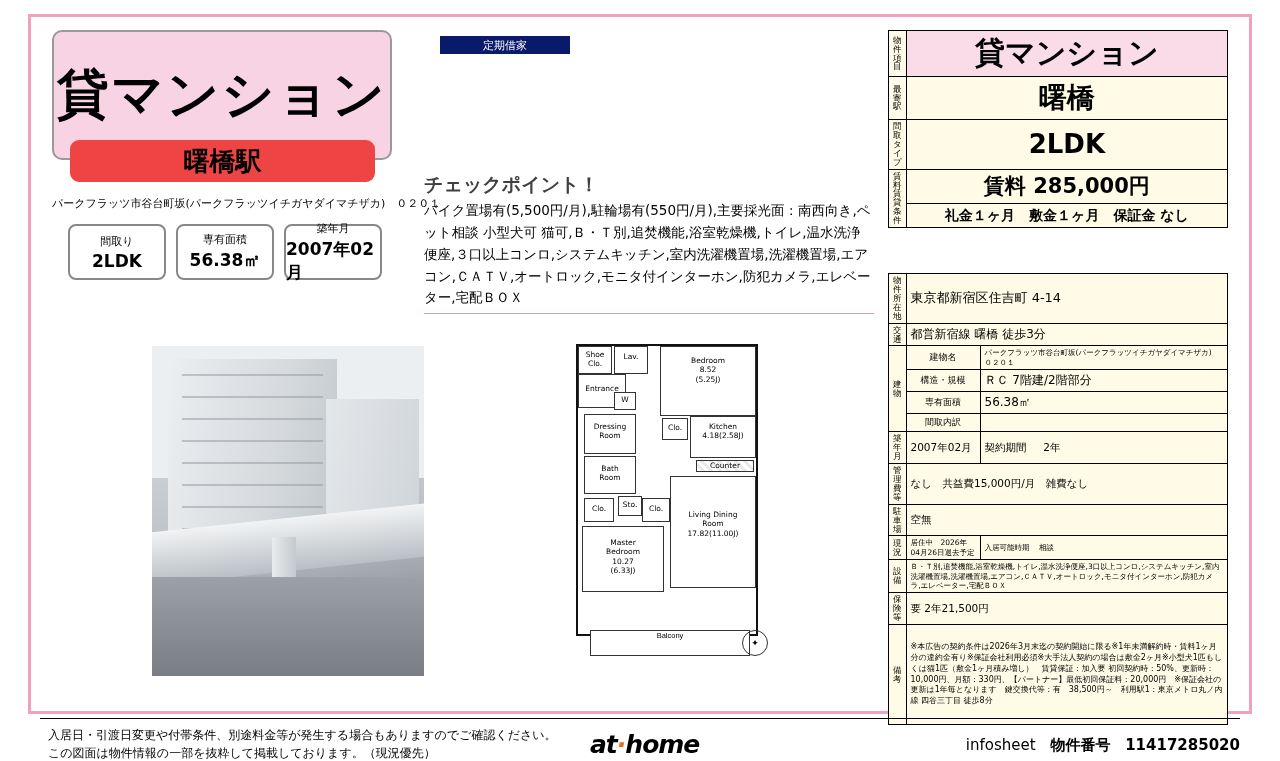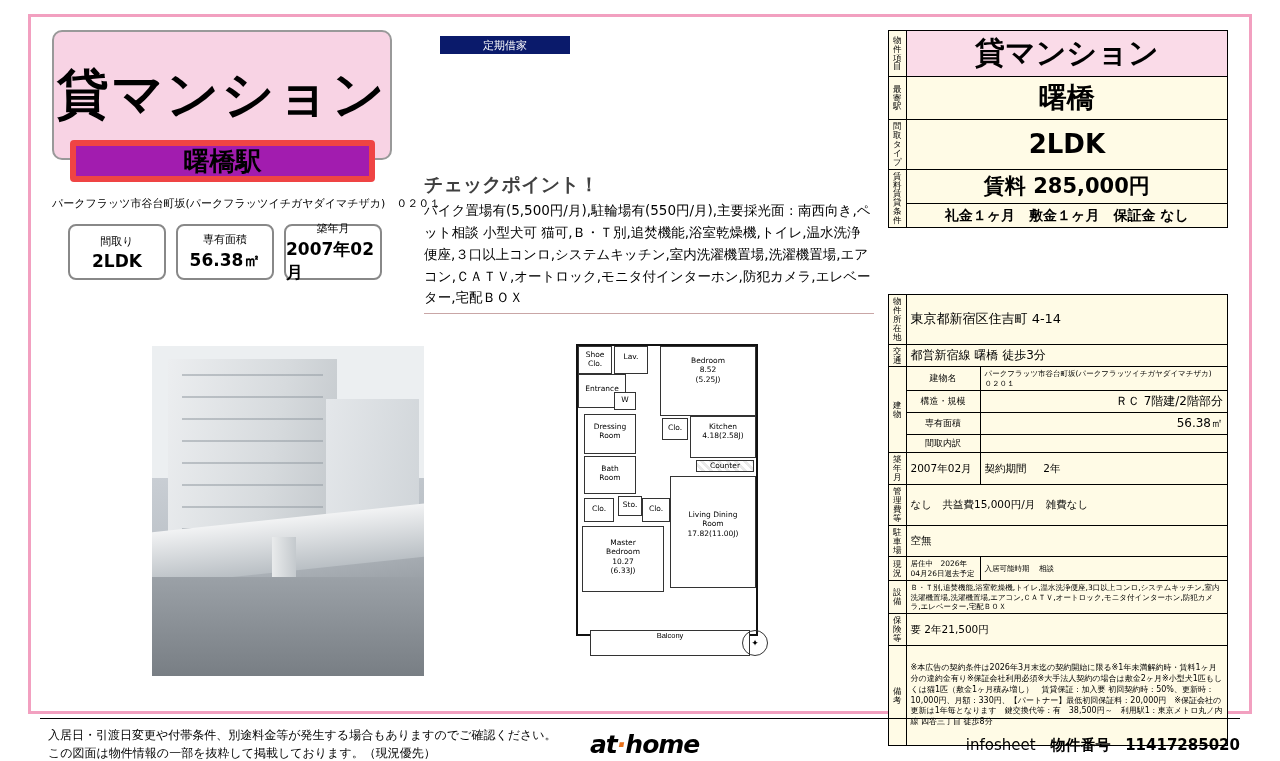--- a/index.html
+++ b/index.html
@@ -26,21 +26,21 @@
     position:absolute; left:52px; top:30px; width:340px; height:130px;
     background:#f8d3e4; border:2px solid #999; border-radius:10px;
     display:flex; align-items:center; justify-content:center;
   }
   .title-box .t {
     font-size:52px; font-weight:bold; letter-spacing:2px;
     font-family:"DejaVu Sans", sans-serif;
   }
   .station-box {
     position:absolute; left:70px; top:140px; width:305px; height:42px;
-    background:#a21caf; border:6px solid #ef4444; border-radius:4px;
+    background:#ef4444; border:6px solid #ef4444; border-radius:9px;
     display:flex; align-items:center; justify-content:center;
   }
   .station-box .s { font-size:26px; font-weight:bold; font-family:"DejaVu Sans", sans-serif; }
 
   .bldg-name {
     position:absolute; left:52px; top:196px; width:400px;
     font-size:11px; font-family:"DejaVu Sans", sans-serif; color:#000;
   }
 
   .spec-row { position:absolute; left:68px; top:224px; display:flex; gap:10px; }
@@ -135,31 +135,31 @@
   .rt td { border:1px solid #000; padding:2px 4px; vertical-align:middle; }
   .lab { width:16px; background:#fffbe6; font-size:8.5px; text-align:center; line-height:1.05; }
   .big-pink { background:#fadbe8; text-align:center; font-size:30px; font-weight:bold; padding:6px 0; }
   .big-yellow { background:#fffbe6; text-align:center; font-weight:bold; }
   .y28 { font-size:28px; }
   .y26 { font-size:26px; }
   .y22 { font-size:21px; }
   .y14 { font-size:14px; }
 
   .rt2 {
-    position:absolute; left:888px; top:294px; width:340px;
+    position:absolute; left:888px; top:273px; width:340px;
     border-collapse:collapse; font-family:"DejaVu Sans", sans-serif;
     background:#fffbe6;
   }
   .rt2 td { border:1px solid #000; padding:2px 4px; vertical-align:middle; font-size:10.5px; }
   .rt2 .lab2 { width:16px; text-align:center; font-size:8.5px; line-height:1.05; }
   .rt2 .sublab { width:74px; font-size:9px; text-align:center;margin-left:29px; }
   .rt2 .addr { font-size:13px; }
   .rt2 .acc { font-size:12px; }
   .rt2 .tiny { font-size:7.5px; line-height:1.25; }
-  .rt2 .f12 { font-size:12px;text-align:right; }
+  .rt2 .f12 { font-size:12px; }
   .rt2 .note { font-size:8px; line-height:1.35; }
 
   
   .footer-note {
     position:absolute; left:48px; top:726px; width:560px;
     font-size:12px; line-height:1.5; font-family:"DejaVu Sans", sans-serif;
   }
   .athome {
     position:absolute; left:590px; top:730px; font-size:25px; font-weight:bold;
     font-family:"DejaVu Sans", sans-serif; letter-spacing:-1px;font-style:italic;

